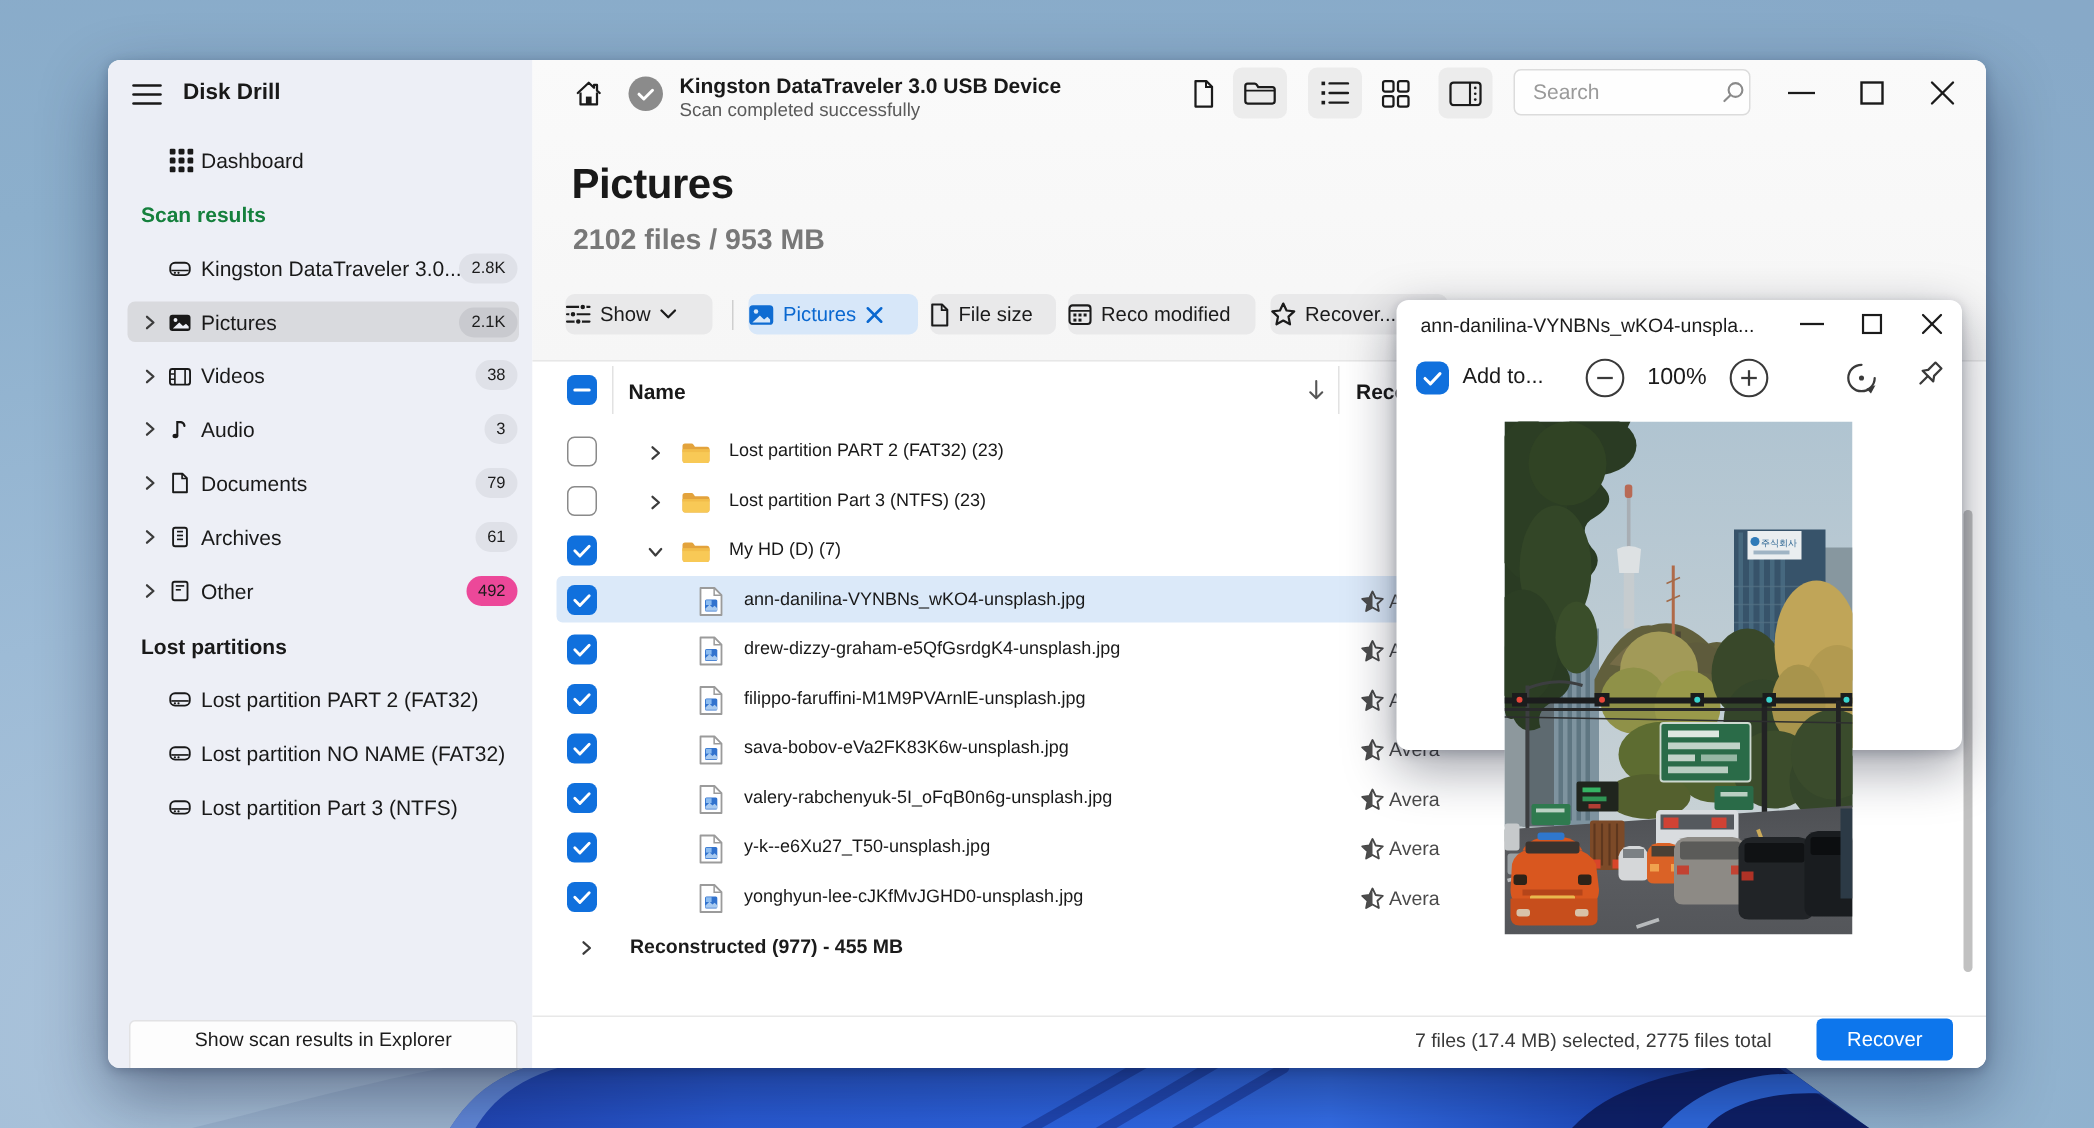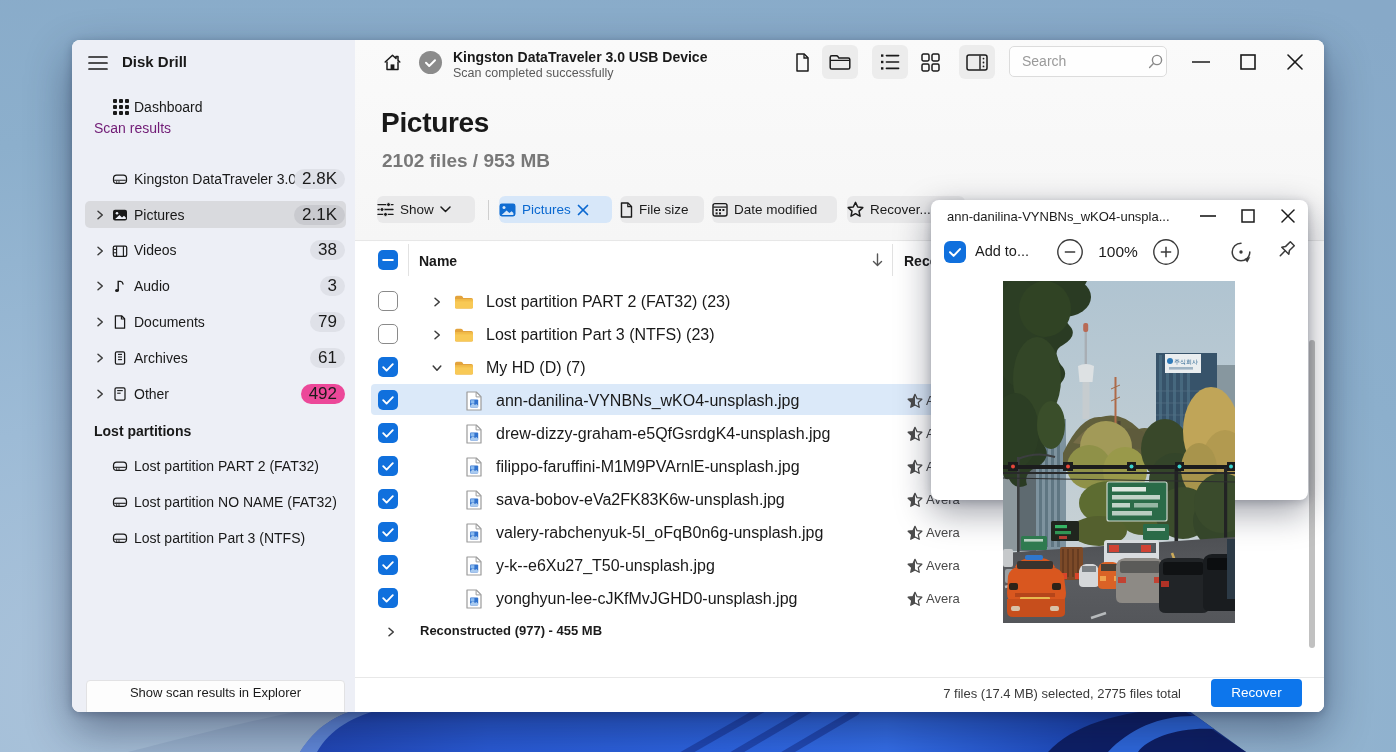--- a/index.html
+++ b/index.html
@@ -3,23 +3,23 @@
 <meta charset="utf-8">
 <style>
 *{margin:0;padding:0;box-sizing:border-box}
 html,body{width:1396px;height:752px;overflow:hidden;font-family:"Liberation Sans",sans-serif;-webkit-font-smoothing:antialiased}
 .abs{position:absolute}
 #stage{position:relative;width:1396px;height:752px;background:radial-gradient(130% 110% at 22% 92%,#b0c6dc 0%,#9dbbd6 35%,#8cafcc 68%,#87a9c8 100%)}
 #win{position:absolute;left:72px;top:40px;width:1252px;height:672px;border-radius:8px;background:#fff;box-shadow:0 18px 45px rgba(10,20,50,.45), 0 2px 8px rgba(10,20,50,.25);overflow:hidden}
 #sidebar{position:absolute;left:0;top:0;width:283px;height:672px;background:#edeff6}
 #content{position:absolute;left:283px;top:0;width:969px;height:672px;background:linear-gradient(#fafafa 0%,#f6f6f6 29.8%,#ffffff 30%,#ffffff 100%)}
 .sb-row{position:absolute;height:28px;line-height:28px;font-size:14px;color:#191919}
-.badge{position:absolute;height:20px;line-height:20px;border-radius:10px;background:#dfe1e8;color:#1b1b1b;font-size:17px;padding:0 8px;text-align:center}
+.badge{position:absolute;height:20px;line-height:20px;border-radius:10px;background:#dfe1e8;color:#1b1b1b;font-size:11px;padding:0 8px;text-align:center}
 .chip{position:absolute;top:156px;height:27px;border-radius:6px;background:#e9e9ea;display:flex;align-items:center;justify-content:flex-start;font-size:13.5px;color:#1b1b1b;gap:6px;white-space:nowrap}
-.row-txt{font-size:16px;color:#191919}
+.row-txt{font-size:12px;color:#191919}
 svg{display:block}
 </style>
 </head>
 <body>
 <div id="stage">
 <svg width="0" height="0" style="position:absolute">
       <defs>
         <clipPath id="halfstar">
           <rect x="0" y="0" width="8.5" height="17"></rect>
         </clipPath>
@@ -68,21 +68,21 @@
             <rect x="12" y="0" width="4" height="4" rx="1"></rect>
         <rect x="0" y="6" width="4" height="4" rx="1"></rect>
             <rect x="6" y="6" width="4" height="4" rx="1"></rect>
             <rect x="12" y="6" width="4" height="4" rx="1"></rect>
         <rect x="0" y="12" width="4" height="4" rx="1"></rect>
             <rect x="6" y="12" width="4" height="4" rx="1"></rect>
             <rect x="12" y="12" width="4" height="4" rx="1"></rect>
       </g>
     </svg>
     <div class="sb-row" style="left:62px;top:53px">Dashboard</div>
-    <div class="abs" style="left:22px;top:80px;font-size:14px;font-weight:normal;color:#701a75">Scan results</div>
+    <div class="abs" style="left:22px;top:95px;font-size:14px;font-weight:bold;color:#15803d">Scan results</div>
 
     <div class="abs" style="left:13px;top:161px;width:261px;height:27px;border-radius:5px;background:#d9dade"></div>
 
     <div id="sbrows">
     <svg class="abs" style="left:40px;top:131.0px" width="16" height="16" viewBox="0 0 16 16">
             <rect x="1.5" y="4.2" width="13" height="8.2" rx="3.2" fill="none" stroke="#191919" stroke-width="1.25"></rect>
             <line x1="2.2" y1="9.3" x2="13.8" y2="9.3" stroke="#191919" stroke-width="1.1"></line>
             <circle cx="4.6" cy="10.9" r=".75" fill="#191919"></circle>
             <circle cx="7" cy="10.9" r=".75" fill="#191919"></circle>
           </svg>
@@ -296,21 +296,21 @@
             <rect x="1" y="1.6" width="14" height="12.4" rx="2" fill="none" stroke="#1b1b1b" stroke-width="1.4"></rect>
             <line x1="1.4" y1="5.2" x2="14.6" y2="5.2" stroke="#1b1b1b" stroke-width="1.2"></line>
             <g fill="#1b1b1b">
               <rect x="3.6" y="7" width="2" height="2"></rect>
               <rect x="7" y="7" width="2" height="2"></rect>
               <rect x="10.4" y="7" width="2" height="2"></rect>
               <rect x="3.6" y="10.4" width="2" height="2"></rect>
               <rect x="7" y="10.4" width="2" height="2"></rect>
             </g>
           </svg>
-      <span>Date modified</span>
+      <span>Reco modified</span>
     </div>
     <div class="chip" style="left:492px;width:118px">
       <svg width="17" height="17" viewBox="0 0 17 17">
             <path d="M8.5 1.4 L10.7 6 L15.8 6.6 L12 10.1 L13 15.2 L8.5 12.7 L4 15.2 L5 10.1 L1.2 6.6 L6.3 6 Z" fill="none" stroke="#1b1b1b" stroke-width="1.5" stroke-linejoin="round"></path>
           </svg>
       <span>Recover...</span>
     </div>
 
     <div class="abs" style="left:23px;top:210px;width:20px;height:20px;border-radius:5px;background:#1070dd"></div>
     <svg class="abs" style="left:23px;top:210px" width="20" height="20" viewBox="0 0 20 20">

